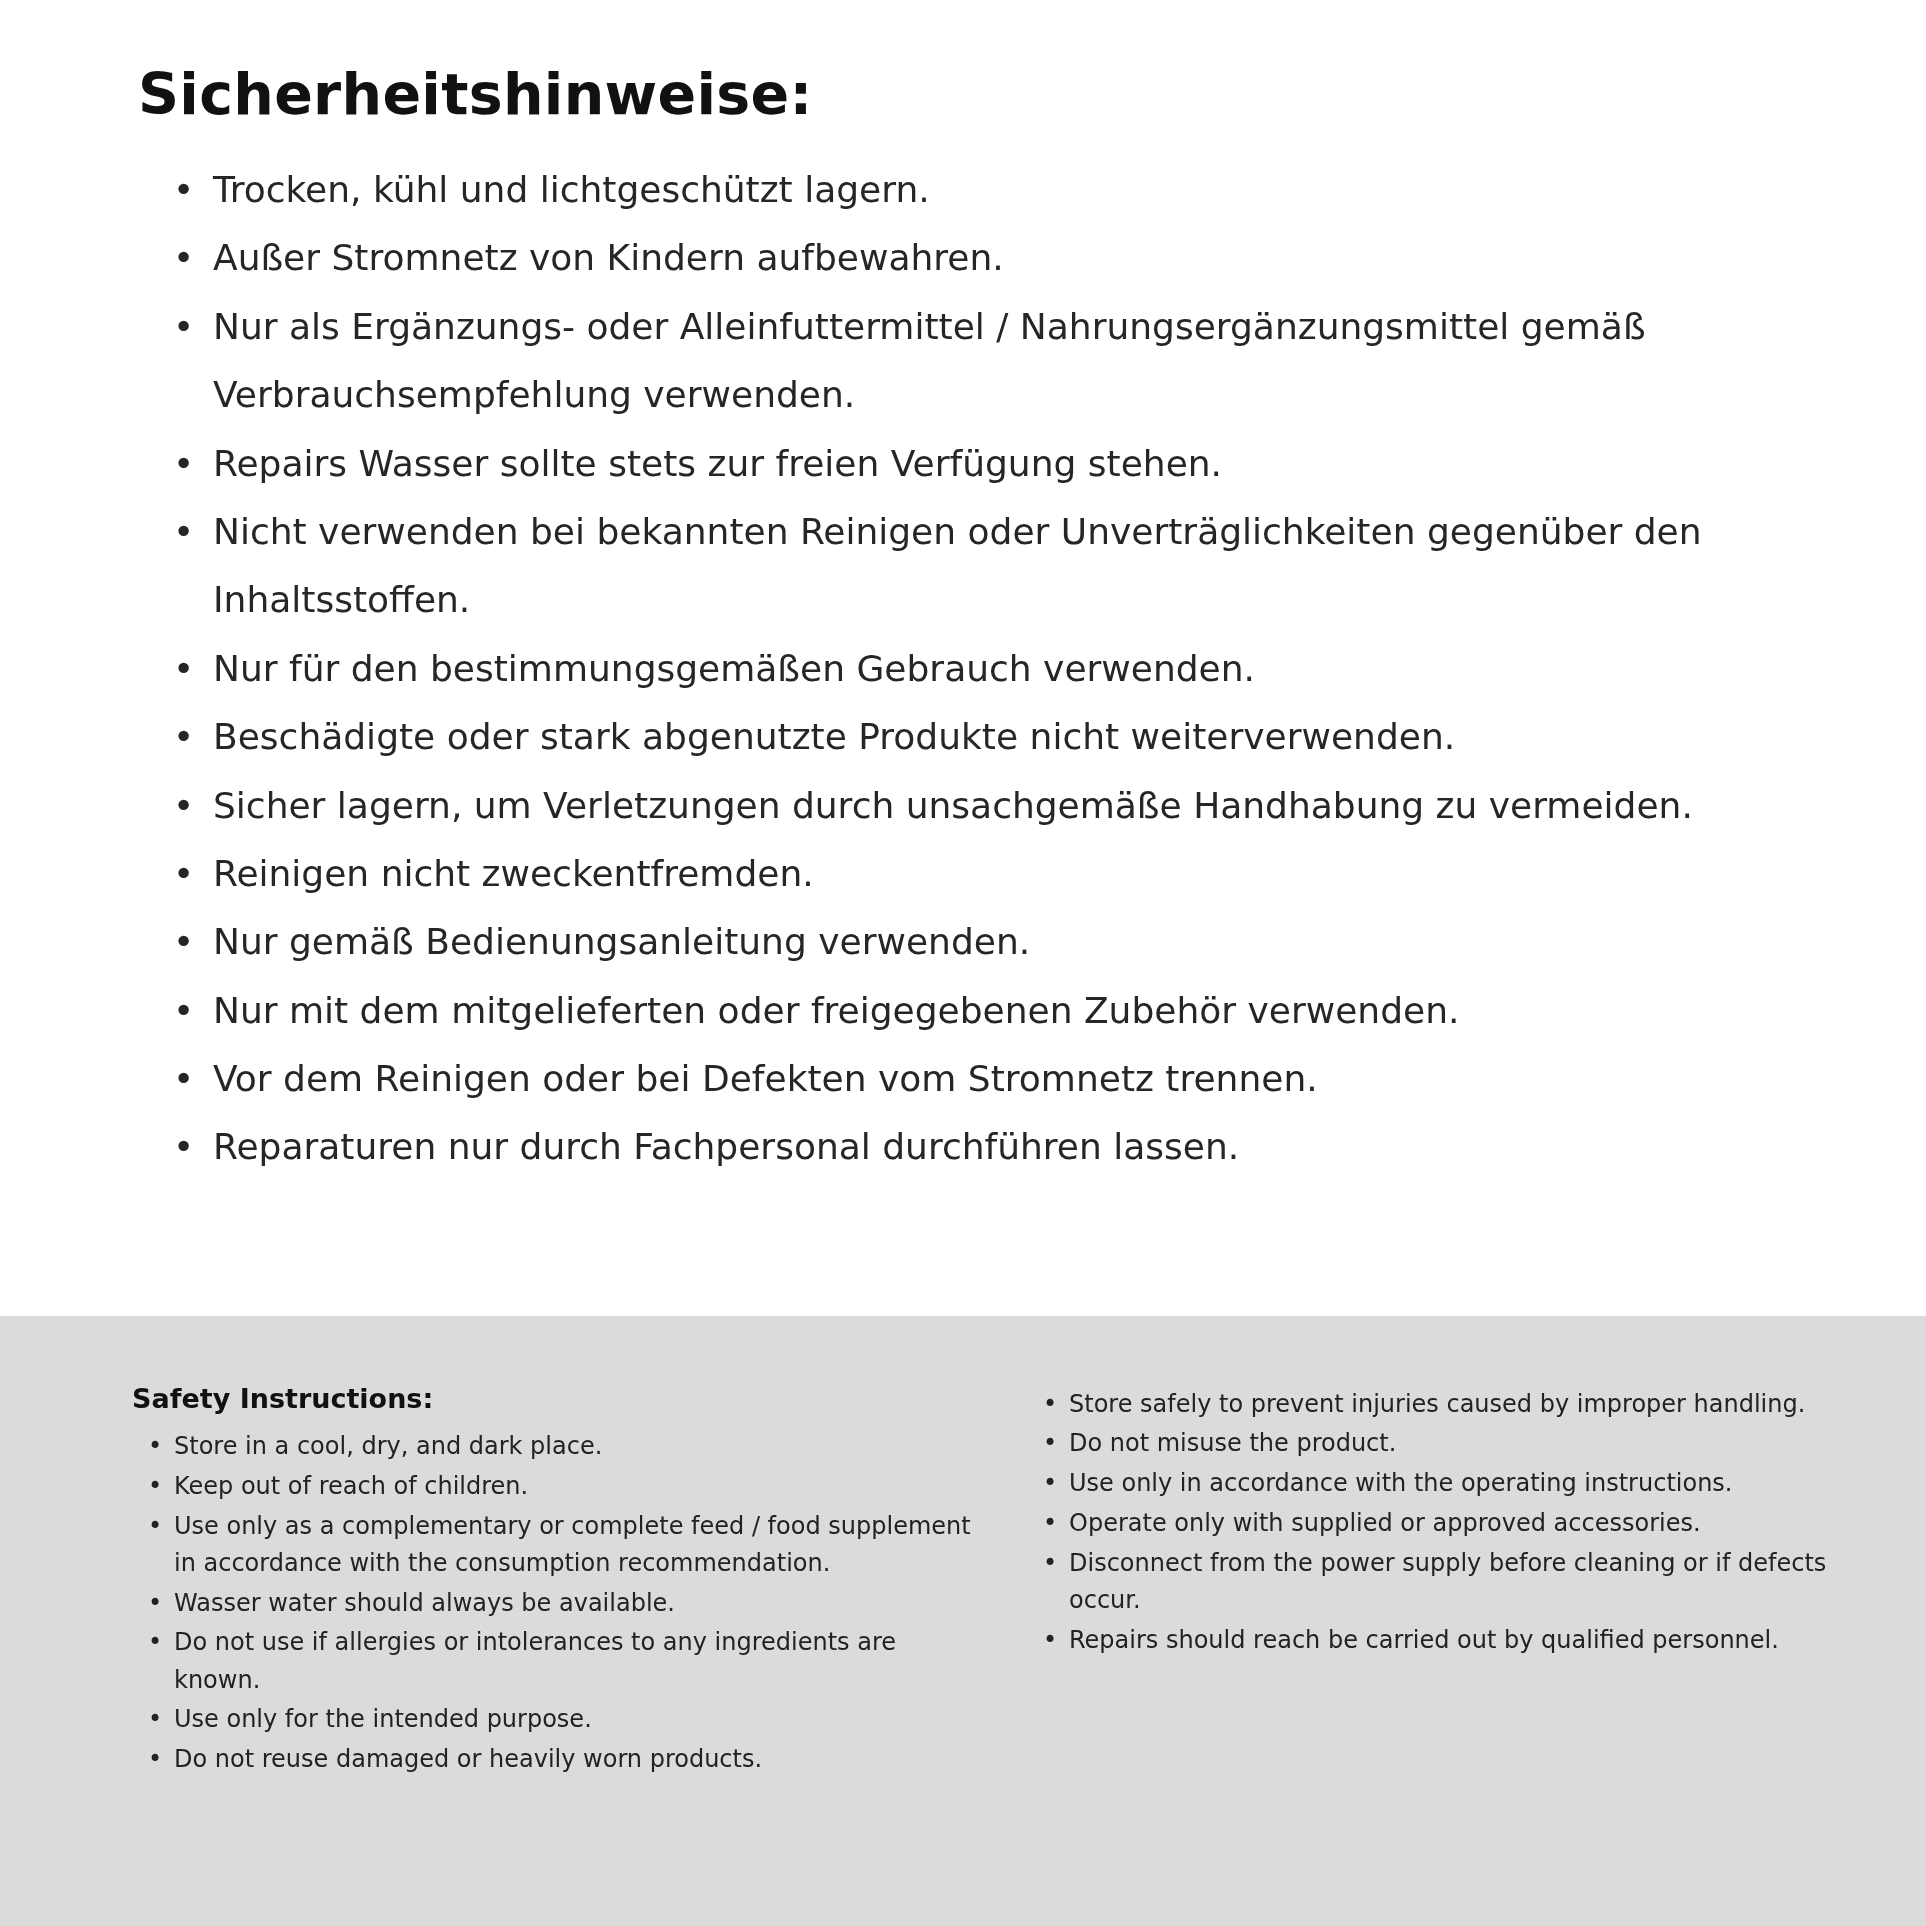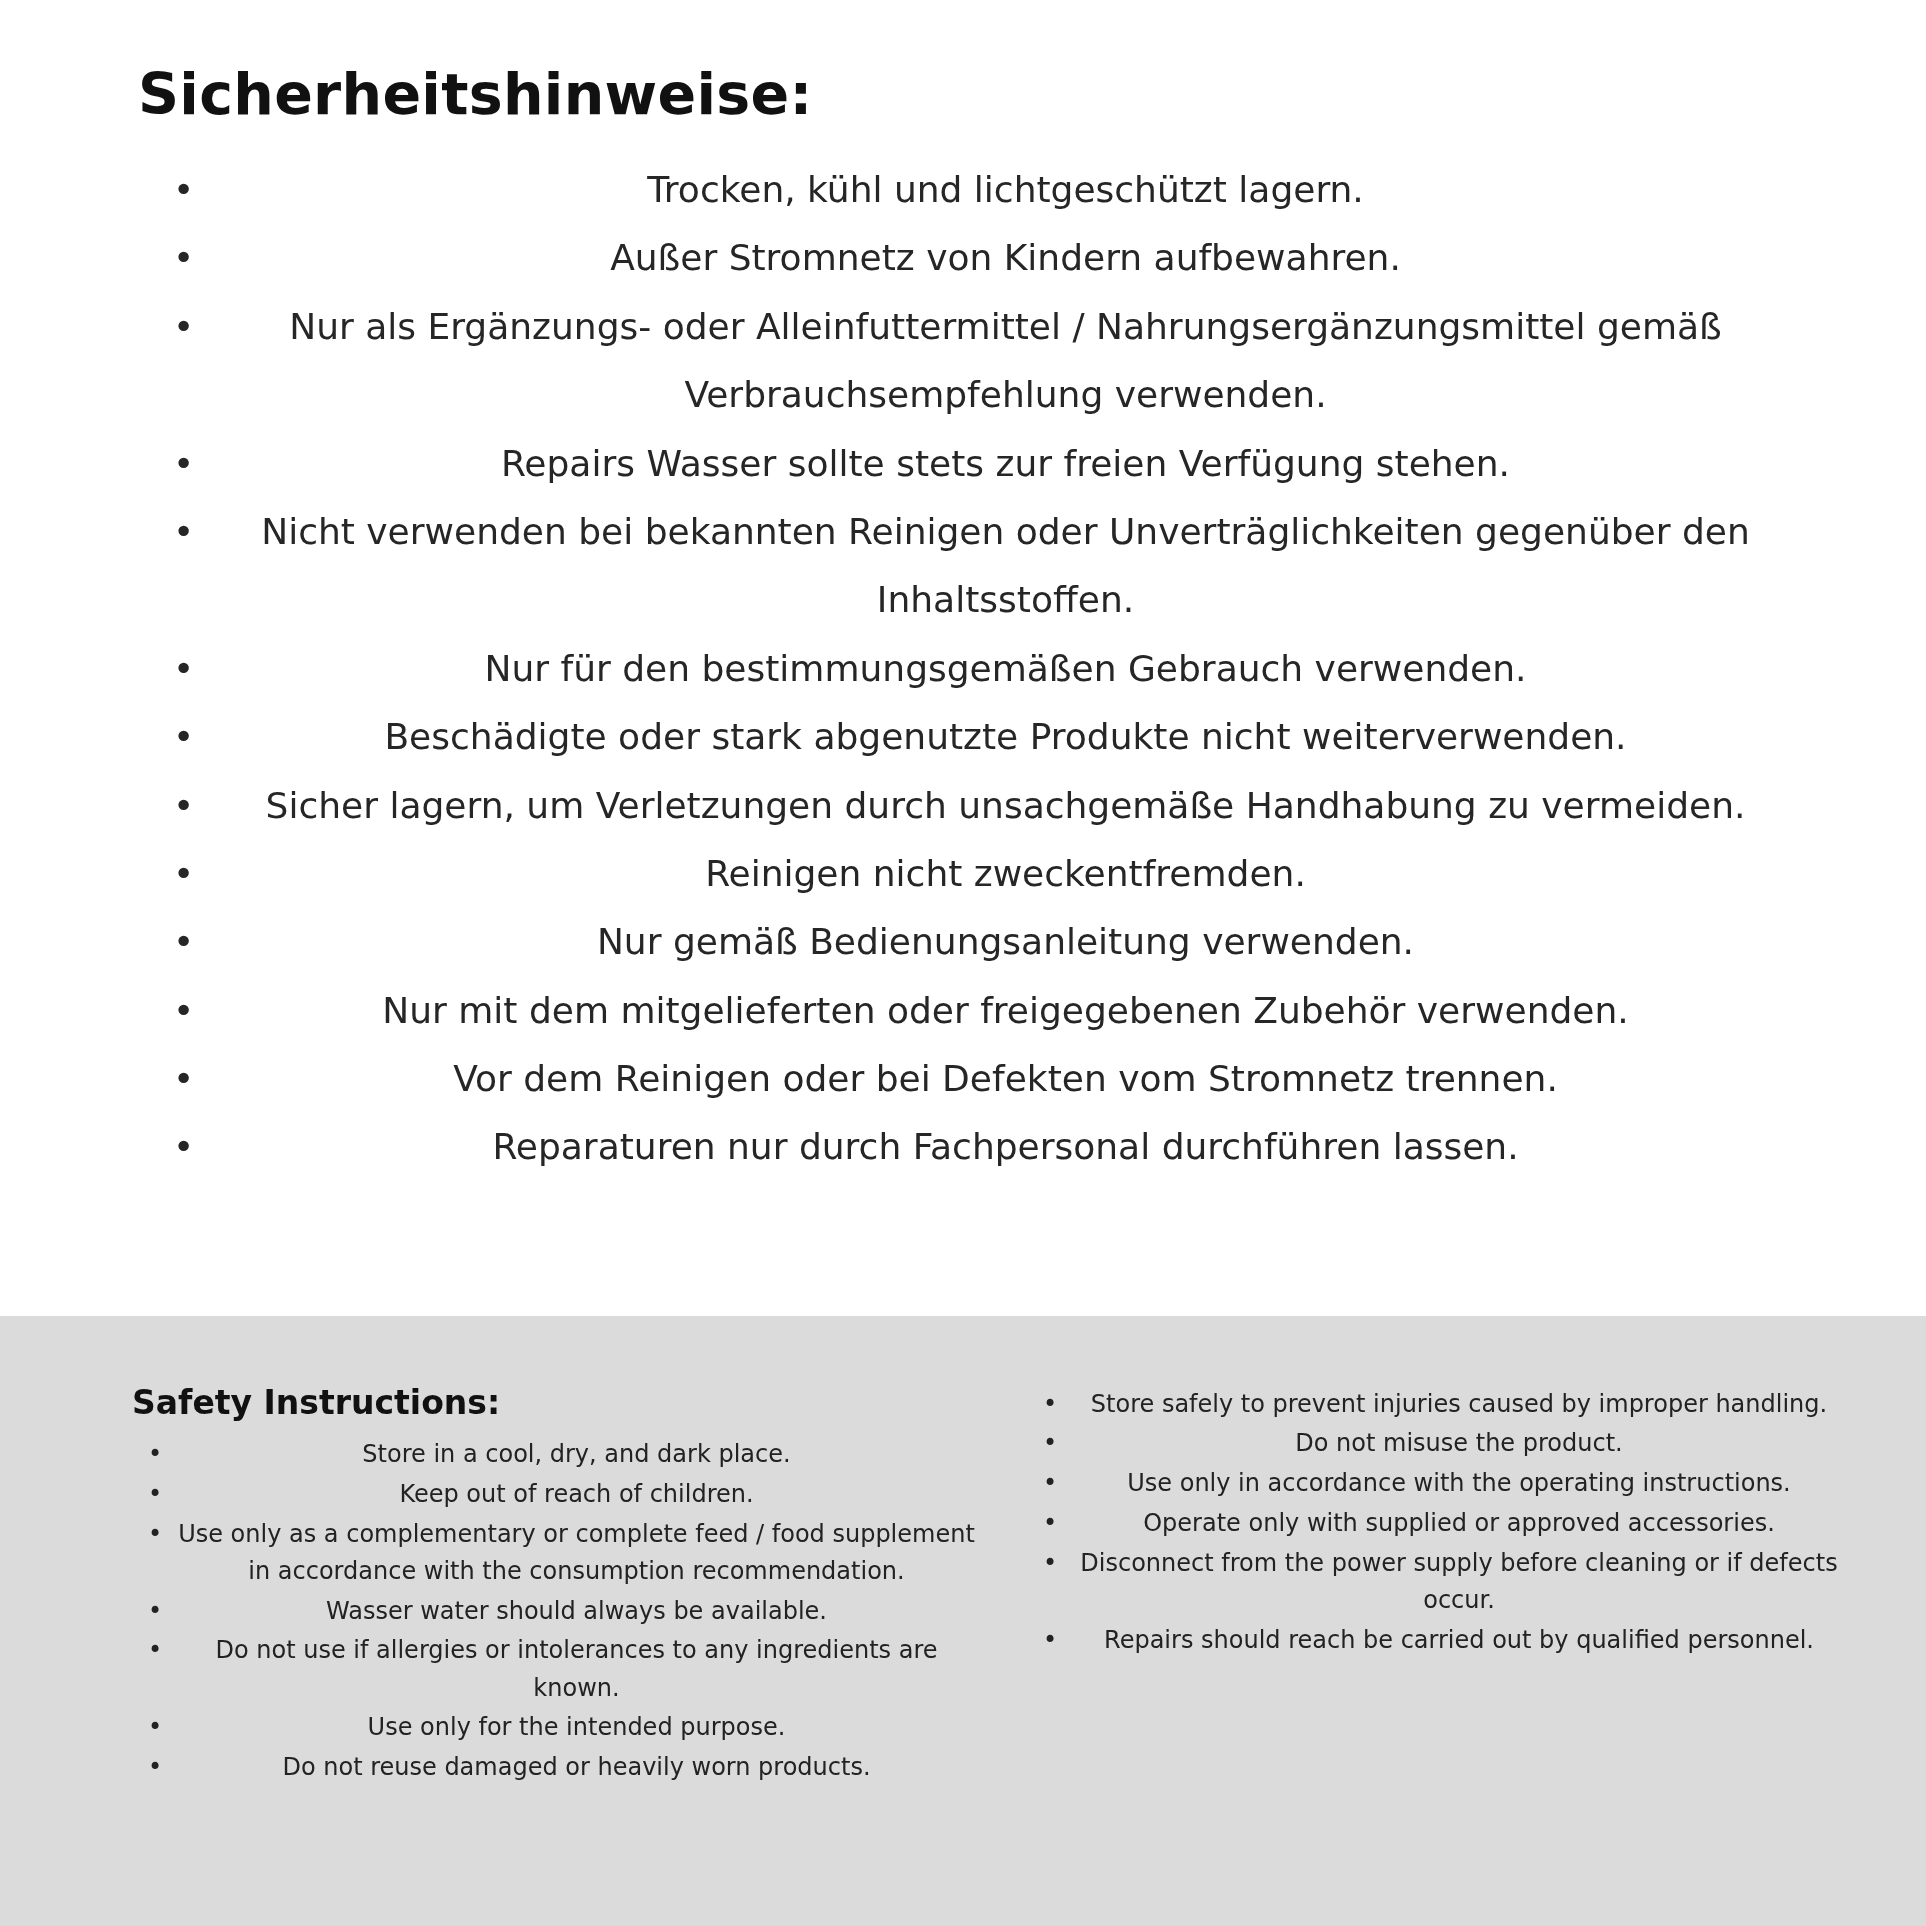--- a/index.html
+++ b/index.html
@@ -43,36 +43,36 @@
   .german-section ul.bullets li {
     font-size: 36px;
     line-height: 1.9;
     color: #262626;
   }
   .dot {
     flex: 0 0 auto;
     width: 40px;
     text-align: left;
   }
-  .txt { flex: 1 1 auto; text-align: center; }
+  .txt { flex: 1 1 auto; }
 
   
   .english-section {
     height: 610px;
     background: #dbdbdb;
     padding: 67px 77px 0 132px;
     display: flex;
     gap: 64px;
     color: #1a1a1a;
   }
   .col-left { width: 847px; flex: 0 0 auto; }
   .col-right { flex: 1 1 auto; padding-top: 2.6px; }
   .english-section h2 {
     margin: 0 0 14px 0;
-    font-size: 33px;
+    font-size: 27px;
     font-weight: 700;
     color: #111111;
   }
   .english-section ul.bullets { margin-left: 16px; }
   .col-right ul.bullets { margin-left: 0; }
   .english-section ul.bullets li {
     font-size: 24px;
     line-height: 1.55;
     color: #222222;
     margin-bottom: 2.6px;

